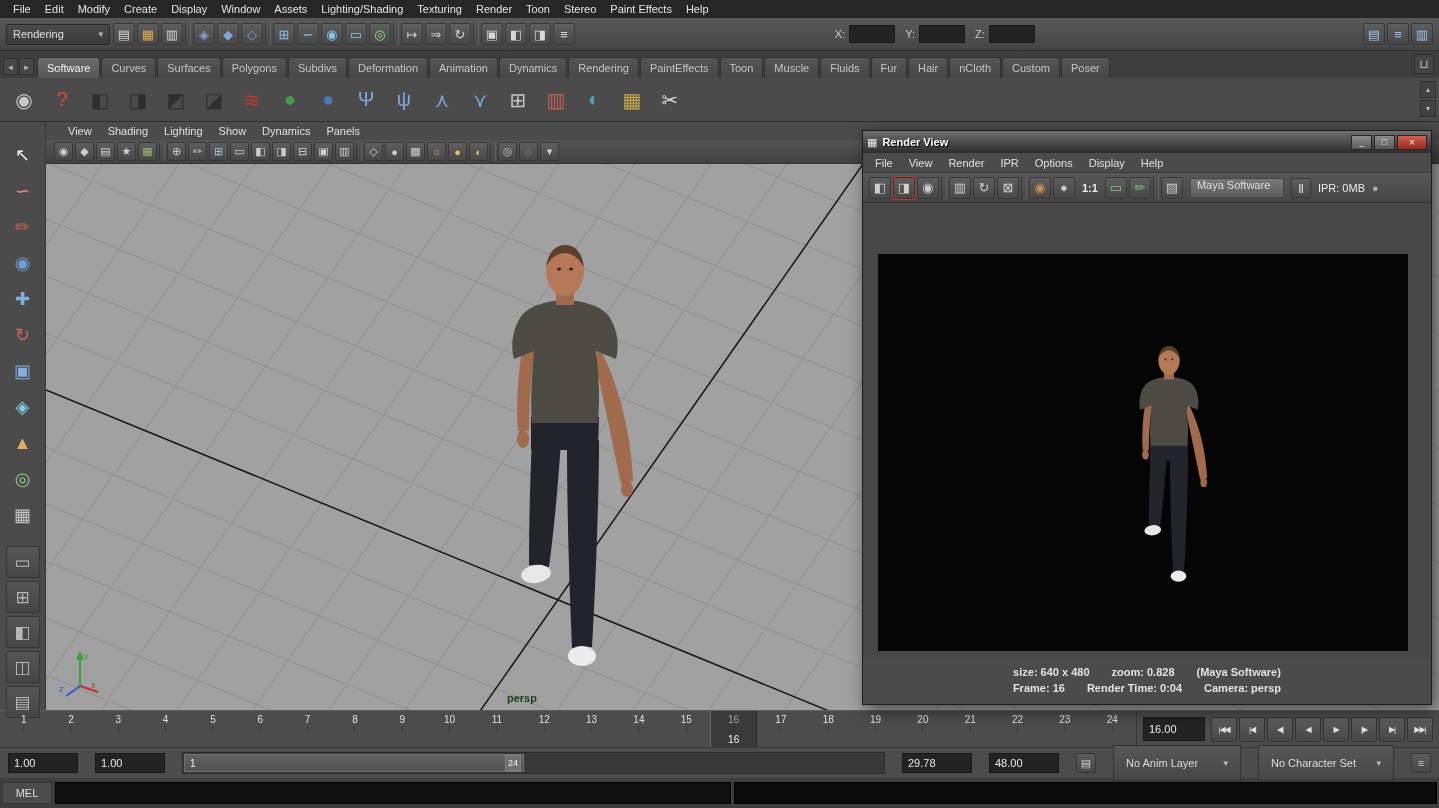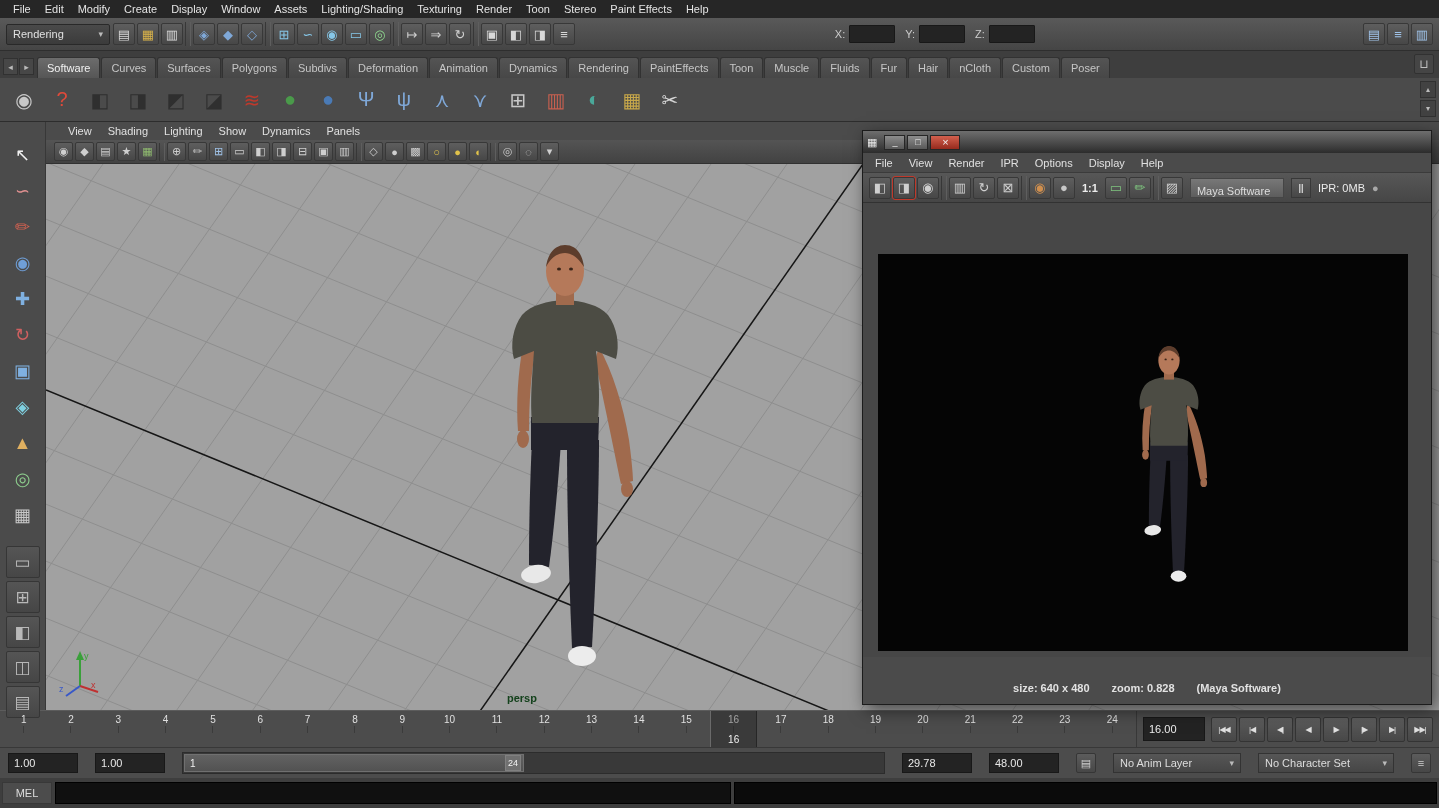--- a/index.html
+++ b/index.html
@@ -61,21 +61,21 @@
 .rv-window{position:absolute;left:862px;top:8px;width:570px;height:575px;background:#4b4b4b;border:1px solid #1c1c1c;box-shadow:4px 5px 16px rgba(0,0,0,.55);z-index:10}
 .rv-titlebar{height:22px;background:linear-gradient(#6e6e6e,#2c2c2c);display:flex;align-items:center;padding:0 4px;gap:5px}
 .rv-title-icon{color:#e8e8e8;font-size:11px}
 .rv-title{flex:1;color:#fff;font-weight:bold;text-shadow:1px 1px 1px #000}
 .rv-winbtn{width:21px;height:15px;background:linear-gradient(#8d8d8d,#585858);border:1px solid #262626;color:#f0f0f0;font-size:9px;display:flex;align-items:center;justify-content:center;margin-left:2px}
 .rv-winbtn[data-name="close-button"]{background:linear-gradient(#d2604e,#962a1d);width:30px;font-size:11px}
 .rv-menubar{height:20px;display:flex;align-items:center;padding-left:4px;border-bottom:1px solid #3b3b3b;background:#4b4b4b}
 .rv-menu-item{padding:0 8px;color:#e0e0e0}
 .rv-toolbar{height:30px;display:flex;align-items:center;gap:2px;padding:0 6px;background:linear-gradient(#575757,#464646);border-bottom:1px solid #323232}
 .rv-zoom-label{padding:0 5px;color:#ececec;font-weight:bold}
-.renderer-combo{width:94px;height:20px;background:linear-gradient(#787878,#5d5d5d);border:1px solid #454545;color:#dedede;display:flex;align-items:flex-end;padding:0 6px;margin-left:5px}
+.renderer-combo{width:94px;height:20px;background:linear-gradient(#787878,#5d5d5d);border:1px solid #454545;color:#dedede;display:flex;align-items:flex-start;padding:0 6px;margin-left:5px}
 .rv-pause{width:20px;height:20px;background:linear-gradient(#5e5e5e,#474747);border:1px solid #383838;display:flex;align-items:center;justify-content:center;color:#ddd;font-size:9px;font-weight:bold;margin-left:5px}
 .ipr-label{color:#ececec;margin:0 5px;white-space:nowrap}
 .rv-canvas{position:absolute;left:0;top:72px;right:0;bottom:47px;background:#474747}
 .rv-image{position:absolute;left:15px;top:51px;width:530px;height:397px;background:#050505}
 .rv-status{position:absolute;left:0;right:0;bottom:8px;text-align:center;font-weight:bold;color:#e2e2e2}
 .rv-status .row{line-height:16px}
 .rv-status span{margin:0 11px}
 
 
 .timeline{height:37px;background:#4c4c4c;border-top:1px solid #5c5c5c;display:flex;align-items:stretch}
@@ -90,21 +90,21 @@
 .tl-btn{width:26px;height:25px;background:linear-gradient(#5d5d5d,#474747);border:1px solid #343434;border-radius:2px;color:#e0e0e0;font-size:8px;display:flex;align-items:center;justify-content:center;letter-spacing:-1px;white-space:nowrap}
 
 
 .range-bar{height:31px;background:#4c4c4c;border-top:1px solid #383838;display:flex;align-items:center;padding:0 8px;gap:17px}
 .num-field{width:70px;height:20px;background:#232323;border:1px solid #181818;color:#e8e8e8;display:flex;align-items:center;padding:0 5px}
 .range-track{flex:1;height:22px;background:#393939;border:1px solid #2c2c2c;position:relative}
 .range-inner{position:absolute;left:1px;top:1px;bottom:1px;width:48.5%;background:linear-gradient(#626262,#525252);border:1px solid #707070;display:flex;align-items:center;justify-content:space-between;padding:0 2px}
 .range-start-lbl{color:#f0f0f0;font-size:10px;padding-left:3px}
 .range-handle{width:16px;height:16px;background:#707070;border:1px solid #808080;color:#f4f4f4;font-size:9px;display:flex;align-items:center;justify-content:center}
 .mini-icon{width:20px;height:20px;background:linear-gradient(#5c5c5c,#474747);border:1px solid #363636;border-radius:2px;display:flex;align-items:center;justify-content:center;color:var(--icon-color,#cfcfcf);font-size:11px}
-.layer-combo{width:128px;height:20px;background:linear-gradient(#565656,#464646);border:1px solid #333;display:flex;align-items:center;justify-content:space-between;padding:0 6px;color:#ddd;white-space:nowrap}
+.layer-combo{width:128px;height:36px;background:linear-gradient(#565656,#464646);border:1px solid #333;display:flex;align-items:center;justify-content:space-between;padding:0 12px;color:#ddd;white-space:nowrap}
 
 
 .command-bar{height:30px;background:#3e3e3e;display:flex;align-items:center;padding:4px 2px;gap:3px}
 .mel-label{width:50px;height:22px;display:flex;align-items:center;justify-content:center;color:#ddd;background:#4c4c4c;border:1px solid #383838}
 .cmd-input{width:676px;height:22px;background:#101010;border:1px solid #000;color:#ddd;display:flex;align-items:center;padding:0 5px}
 .help-area{flex:1;height:22px;background:#0b0b0b;border:1px solid #000}
 </style>
 </head>
 <body>
 
@@ -536,20 +536,21 @@
         <text x="26" y="11" fill="#3aa03a" font-size="9" data-name="y-axis-label">y</text>
         <text x="1" y="44" fill="#3858c8" font-size="9" data-name="z-axis-label">z</text>
       </svg>
       <div class="persp-label" data-name="camera-name-label">persp</div>
     </div>
   </div>
 
   <div class="rv-window" data-name="render-view-window">
     <div class="rv-titlebar" data-name="render-view-titlebar">
       <span class="rv-title-icon" data-name="window-icon">▦</span>
+      <span class="rv-title" data-name="window-title">Render View</span>
       <div style="display:flex" data-name="window-buttons">
 
       <div class="rv-winbtn" data-name="minimize-button">_</div>
           <div class="rv-winbtn" data-name="maximize-button">□</div>
           <div class="rv-winbtn" data-name="close-button">×</div>
         </div>
     </div>
     <div class="rv-menubar" data-name="render-view-menubar">
 
     <div class="rv-menu-item" data-name="render-view-menu-item">File</div>
@@ -614,20 +615,23 @@
     <div class="rv-canvas" data-name="render-view-canvas">
       <div class="rv-image" data-name="rendered-image-area">
         <svg width="530" height="397" viewBox="0 0 530 397" data-name="rendered-image">
           <use href="#maya-char" transform="translate(291,92) scale(0.56)"></use>
         </svg>
       </div>
     </div>
     <div class="rv-status" data-name="render-view-status">
       <div class="row">
         <span data-name="render-size-label">size: 640 x 480</span><span data-name="render-zoom-label">zoom: 0.828</span><span data-name="renderer-name-label">(Maya Software)</span>
+      </div>
+      <div class="row">
+        <span data-name="frame-label">Frame: 16</span><span data-name="render-time-label">Render Time: 0:04</span><span data-name="camera-label">Camera: persp</span>
       </div>
     </div>
   </div>
 
 </div>
 
 <div class="timeline" data-name="time-slider">
   <div class="tl-strip" data-name="timeline-strip">
     <div class="tl-ticks" data-name="timeline-ticks">
 

